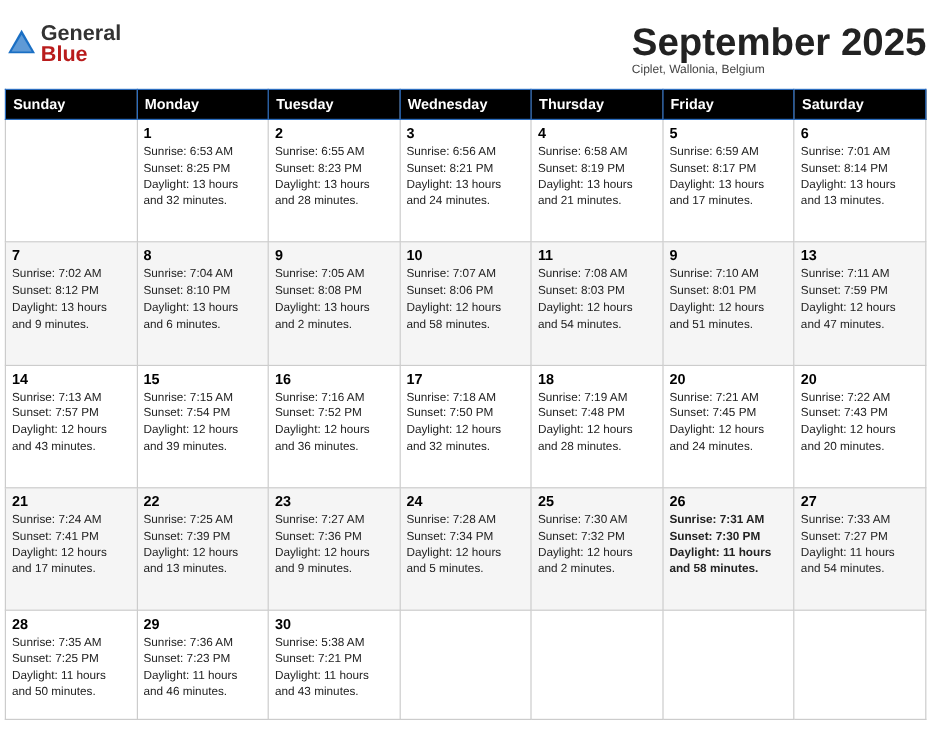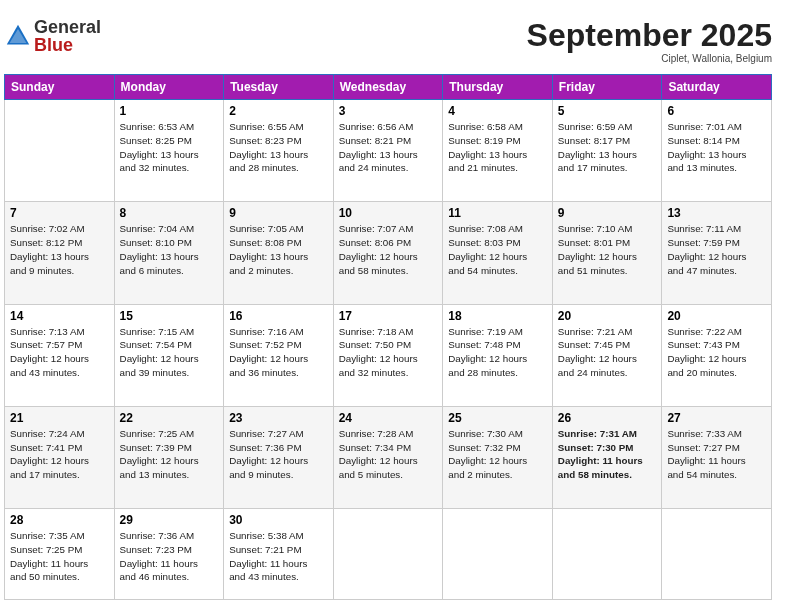--- a/index.html
+++ b/index.html
@@ -41,40 +41,39 @@
       font-size: 18px;
       font-weight: bold;
       color: #b91c1c;
     }
     .logo-icon {
       width: 28px;
       height: 28px;
       margin-right: 2px;
     }
     .title-block {
-      text-align: right;
     }
     .month-title {
       font-size: 32px;
       font-weight: bold;
       color: #222;
       line-height: 1.1;
     }
     .location {
       font-size: 10px;
       color: #444;
     }
     .calendar {
       flex: 1;
       border-collapse: collapse;
       width: 100%;
       font-size: 10.5px;
     }
     .calendar th {
-      background-color: #a21caf;
+      background-color: #000000;
       color: #fff;
       text-align: left;
       padding: 5px 6px;
       font-size: 12px;
       font-weight: bold;
       border: 1px solid #2c6dbf;
     }
     .calendar td {
       border: 1px solid #ccc;
       vertical-align: top;

